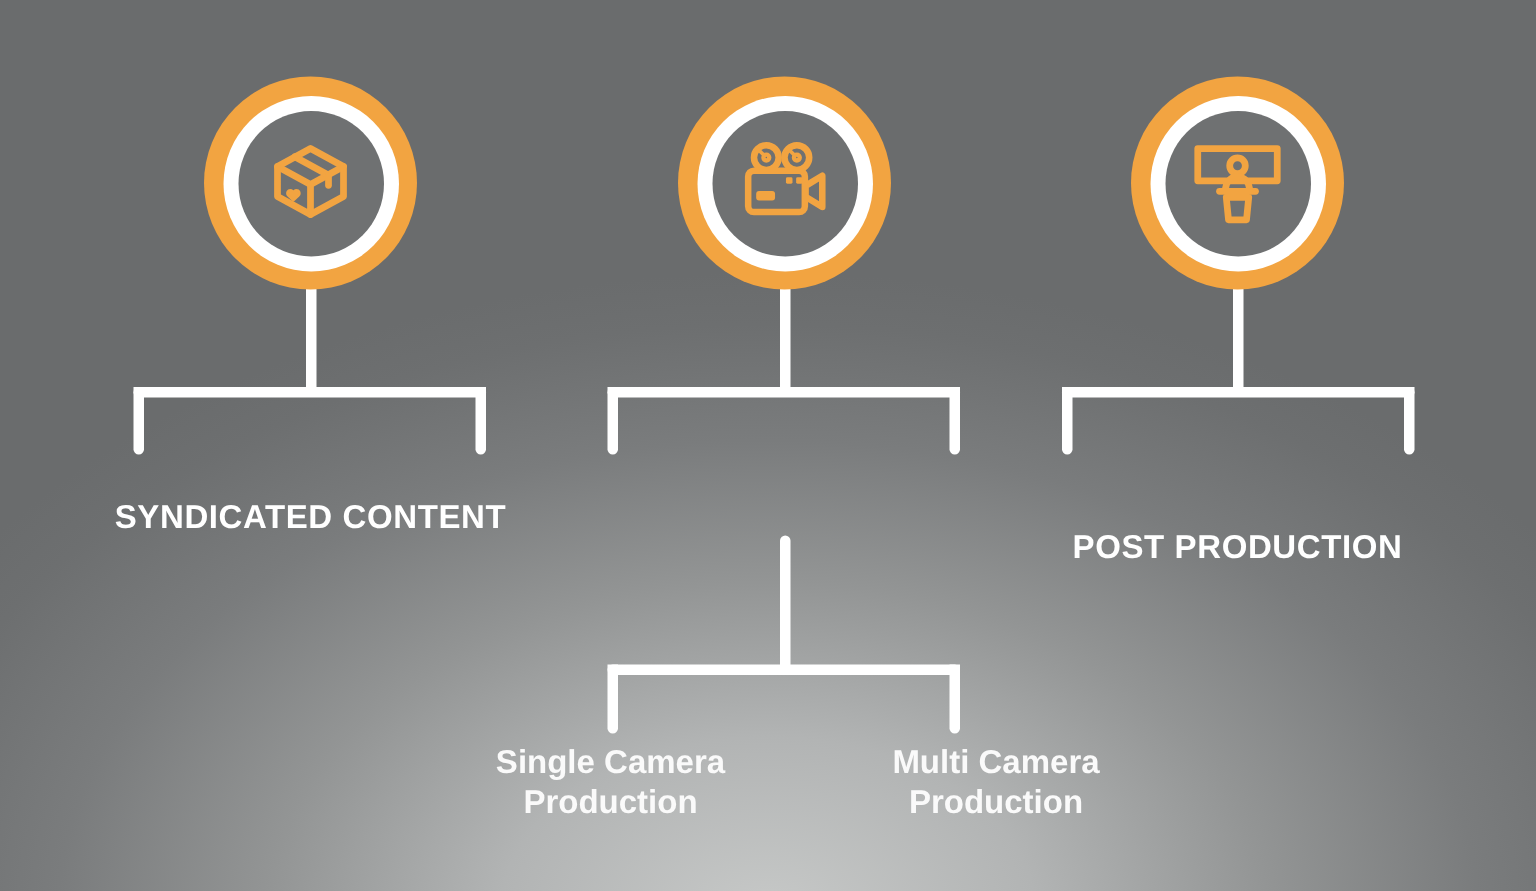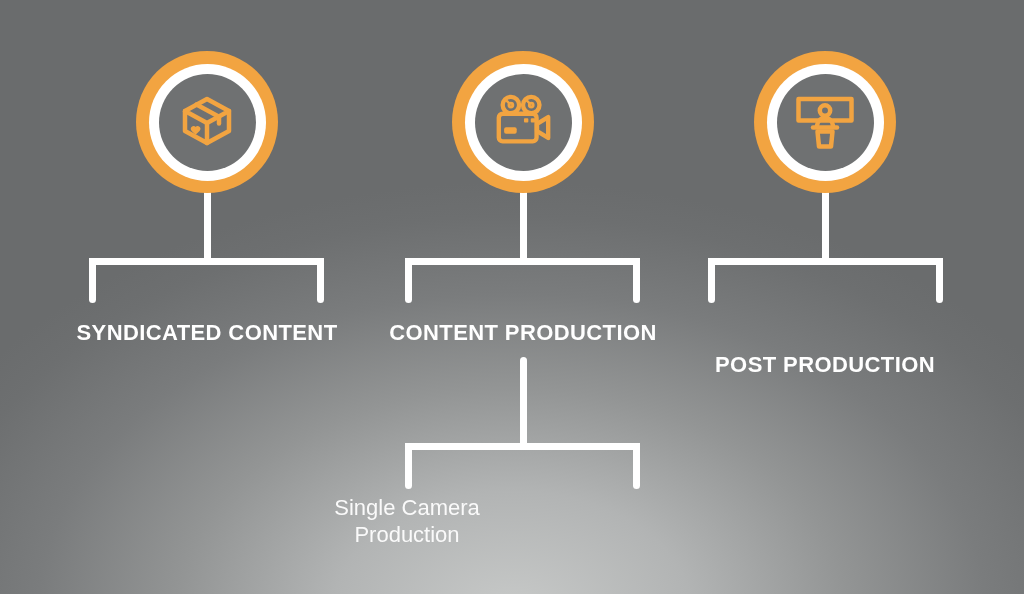--- a/index.html
+++ b/index.html
@@ -31,21 +31,21 @@
   .tick{position:absolute;width:7px;background:#ffffff;border-radius:0 0 3.5px 3.5px;z-index:1;}
   .stem.cap-top{border-radius:3.5px 3.5px 0 0;}
   
   .branch-label{
     position:absolute;top:320px;width:360px;
     color:#ffffff;font-size:22px;font-weight:bold;letter-spacing:.4px;
     text-align:center;white-space:nowrap;z-index:2;
   }
   .leaf-label{
     position:absolute;top:495px;width:172px;
-    color:#fafafa;font-size:22px;font-weight:400;line-height:1.22;
+    color:#fafafa;font-size:22px;font-weight:700;line-height:1.22;
     text-align:center;z-index:2;
   }
   svg{display:block;}
 </style>
 </head>
 <body>
 
 <div class="stage">
 
   <div class="badge" style="left:136px;background:#F2A441;">
@@ -59,21 +59,21 @@
           <path d="M44 27 v6.5"></path>
           <path d="M20.6 43.6 l-3.4 -3.2 a2.1 2.1 0 1 1 3.4 -2.1 a2.1 2.1 0 1 1 3.4 2.1 Z" fill="#F2A441" stroke-width="1.5"></path>
         </svg>
       </div>
     </div>
   </div>
   <div class="stem" style="left:203.5px;top:190px;height:72px;"></div>
   <div class="hbar" style="left:89px;top:258px;width:235px;"></div>
   <div class="tick" style="left:89px;top:258px;height:45px;"></div>
   <div class="tick" style="left:317px;top:258px;height:45px;"></div>
-  <div class="branch-label" style="left:27px;">SYNDICATED CONTENT</div>
+  <div class="branch-label" style="left:27px;margin-top:12px;">SYNDICATED CONTENT</div>
 
   <div class="badge" style="left:452px;background:#F2A441;">
     <div class="ring-white">
       <div class="inner">
         <svg width="62" height="62" viewBox="0 0 64 64" fill="none" stroke="#F2A441" stroke-width="4.5" stroke-linejoin="round" stroke-linecap="round">
           <circle cx="19.5" cy="14.5" r="8.5"></circle>
           <circle cx="40.5" cy="14.5" r="8.5"></circle>
           <circle cx="19.5" cy="14.5" r="2" stroke-width="3"></circle>
           <circle cx="40.5" cy="14.5" r="2" stroke-width="3"></circle>
           <path d="M17.6 12.6 L14.2 9.2" stroke-width="2.5"></path>
@@ -84,27 +84,27 @@
           <rect x="40" y="28" width="4.5" height="4.5" rx="1" fill="#F2A441" stroke="none"></rect>
           <path d="M46.5 34 L58 27 V48.5 L46.5 41.5 Z"></path>
         </svg>
       </div>
     </div>
   </div>
   <div class="stem" style="left:519.5px;top:190px;height:72px;"></div>
   <div class="hbar" style="left:405px;top:258px;width:235px;"></div>
   <div class="tick" style="left:405px;top:258px;height:45px;"></div>
   <div class="tick" style="left:633px;top:258px;height:45px;"></div>
-  <div class="branch-label" style="left:343px;">CONTENT PRODUCTION</div>
 
   <div class="stem cap-top" style="left:519.5px;top:357px;height:93px;"></div>
   <div class="hbar" style="left:405px;top:443px;width:235px;"></div>
   <div class="tick" style="left:405px;top:443px;height:46px;"></div>
   <div class="tick" style="left:633px;top:443px;height:46px;"></div>
   <div class="leaf-label" style="left:321px;">Single Camera Production</div>
+  <div class="leaf-label" style="left:578px;">Multi Camera Production</div>
 
   <div class="badge" style="left:754px;background:#F2A441;">
     <div class="ring-white">
       <div class="inner">
         <svg width="66" height="64" viewBox="0 0 64 64" fill="none" stroke="#F2A441" stroke-width="4.5" stroke-linejoin="round" stroke-linecap="round">
           <rect x="5.5" y="9" width="53" height="21.5"></rect>
           <circle cx="32" cy="20.5" r="5.2"></circle>
           <path d="M24 35.5 C25 29.5 29 27.8 32 27.8 C35 27.8 39 29.5 40 35.5"></path>
           <path d="M20 37.5 H44"></path>
           <path d="M24.5 41.5 H39.5 L38 56.5 H26 Z"></path>

